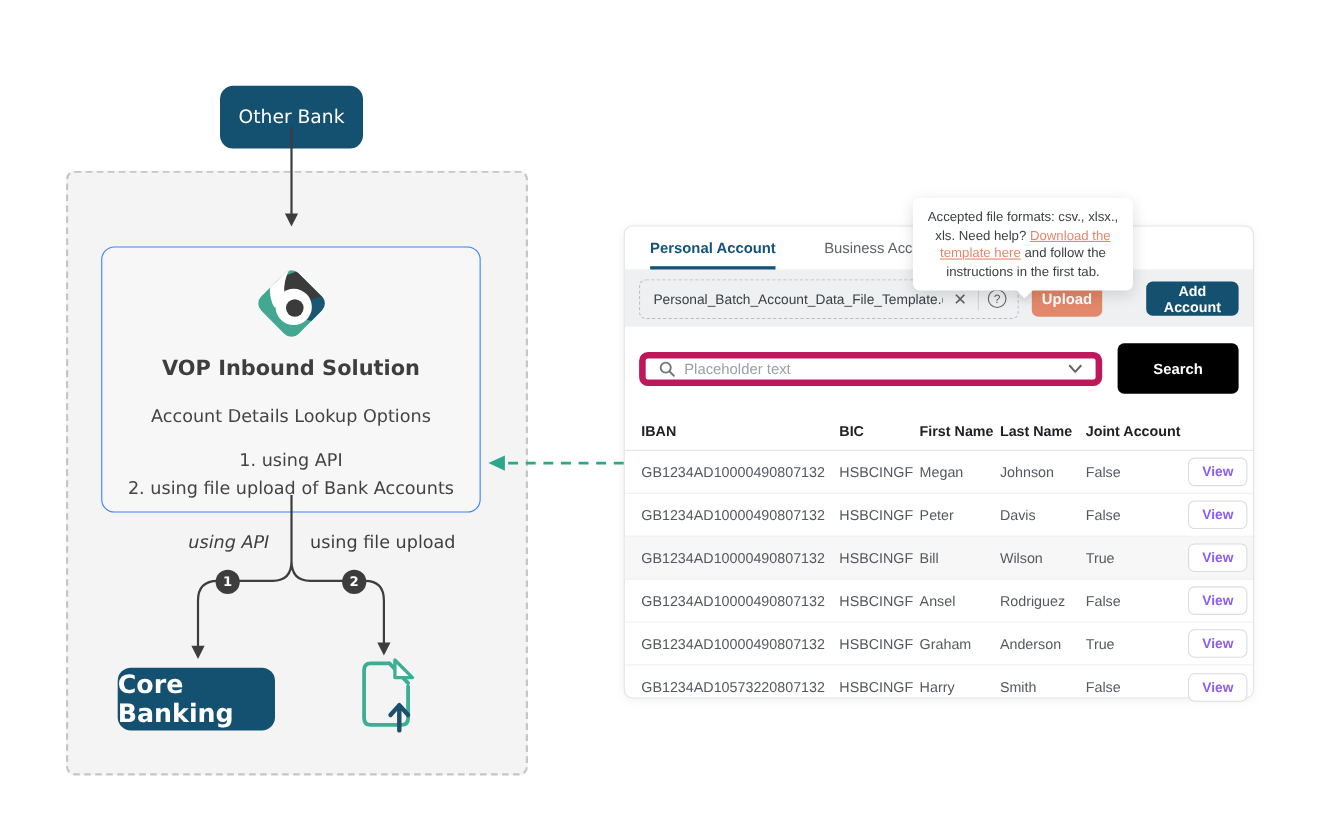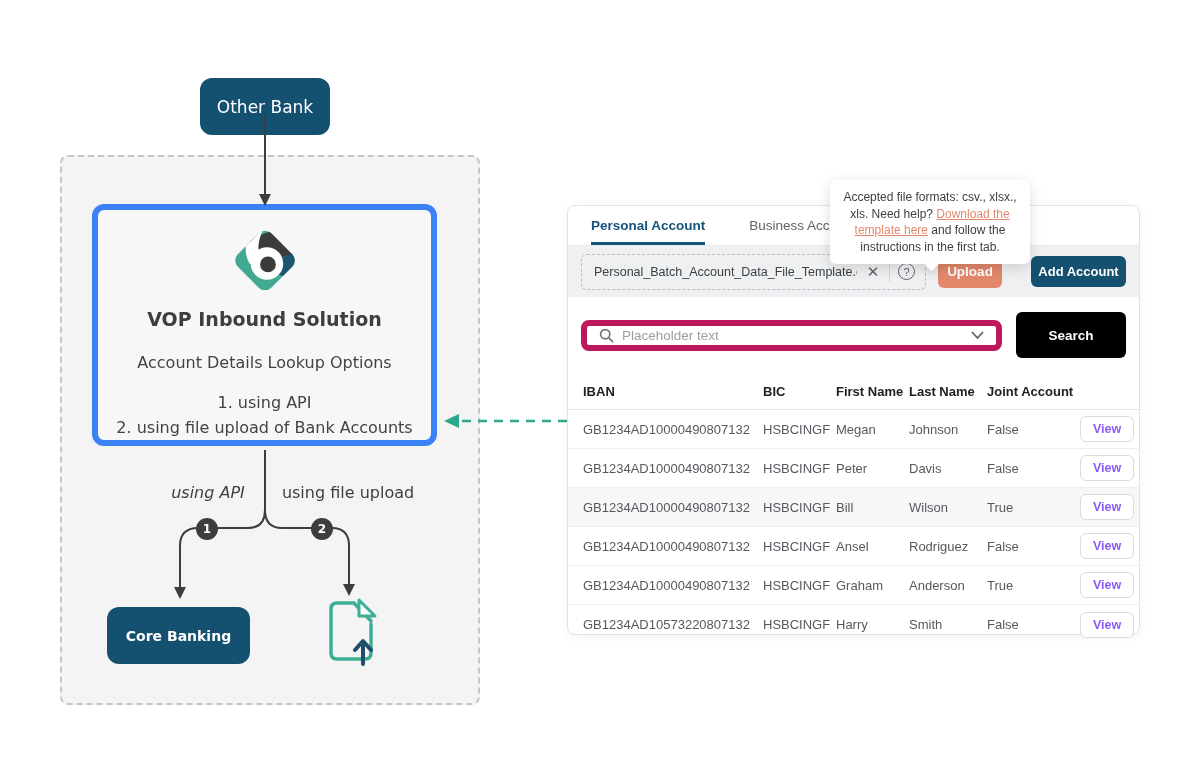--- a/index.html
+++ b/index.html
@@ -14,43 +14,43 @@
   .dash-container {
     position:absolute; left:60px; top:155px; width:420px; height:550px;
     background:#f4f4f5; border:2px dashed #c6c6c6; border-radius:8px;
   }
   .other-bank {
     position:absolute; left:200px; top:58px; width:130px; height:57px;
     background:#14506f; border-radius:12px; color:#fff; font-size:17px;
     display:flex; align-items:center; justify-content:center;margin-top:20px;
   }
   .solution-card {
-    position:absolute; left:92px; top:204px; width:345px; height:242px;
-    background:#f7f7f8; border:6px solid #3b82f6; border-radius:12px;
+    position:absolute; left:92px; top:224px; width:345px; height:242px;
+    background:#f7f7f8; border:1px solid #3b82f6; border-radius:12px;
     display:flex; flex-direction:column; align-items:center; text-align:center;
     padding-top:16px;
   }
   .solution-title { font-size:19px; font-weight:bold; color:#3e3e3e; margin-top:13px; }
   .solution-subtitle { font-size:16px; color:#434343; margin-top:23px; }
   .solution-options { font-size:16px; color:#434343; margin-top:18px; line-height:25px; }
   .branch-label {
     position:absolute; font-size:16px; color:#3f3f3f; text-align:center; width:140px;
   }
   .branch-label.l1 { left:138px; top:483px;font-style:italic; }
   .branch-label.l2 { left:278px; top:483px; }
   .branch-num {
     position:absolute; width:22px; height:22px; border-radius:50%;
     background:#3d3d3d; color:#fff; font-size:12px; font-weight:bold;
     display:flex; align-items:center; justify-content:center; z-index:3;
   }
   .branch-num.n1 { left:196px; top:518px; }
   .branch-num.n2 { left:311px; top:518px; }
   .core-banking {
     position:absolute; left:107px; top:607px; width:143px; height:57px;
-    background:#14506f; border-radius:12px; color:#fff; font-size:14px; font-weight:bold;
+    background:#14506f; border-radius:12px; color:#fff; font-size:23px; font-weight:bold;
     display:flex; align-items:center; justify-content:center;
   }
   .file-upload-icon { position:absolute; left:323px; top:594px; }
   #connectors { position:absolute; left:0; top:0; z-index:2; pointer-events:none; }
 
   
   .panel {
     position:absolute; left:567px; top:205px; width:573px; height:430px;
     background:#fff; border:1px solid #e2e3e4; border-radius:8px;
     box-shadow:0 2px 10px rgba(0,0,0,0.05); z-index:1;
@@ -77,21 +77,21 @@
   .icon-btn { display:flex; align-items:center; justify-content:center; cursor:pointer; }
   .clear-x { font-size:15px; color:#5f6368; width:16px; }
   .v-div { width:1px; height:20px; background:#d3d5d7; }
   .help-circle {
     width:17px; height:17px; border:1.5px solid #5f6368; border-radius:50%;
     font-size:11px; color:#5f6368; display:flex; align-items:center; justify-content:center;
   }
   .btn { border:none; border-radius:6px; color:#fff; font-weight:bold; cursor:pointer;
          font-family:"Liberation Sans", sans-serif; }
   .upload-btn { margin-left:12px; width:64px; height:33px; background:#e3886a; font-size:13.5px; }
-  .add-account-btn { margin-left:auto; width:95px; height:31px; background:#14506f; font-size:13px; }
+  .add-account-btn { margin-left:auto; width:84px; height:31px; background:#14506f; font-size:13px; }
   .search-row { margin:15px 13px 0 13px; display:flex; align-items:center; }
   .search-input {
     flex:1; height:31px; border:6px solid #be185d; border-radius:8px; background:#fff;
     display:flex; align-items:center; padding:0 12px; gap:8px;
   }
   .search-placeholder { flex:1; font-size:13.5px; color:#9aa0a6; }
   .search-btn { margin-left:14px; width:110px; height:46px; background:#000000; font-size:13.5px; }
 
   .table { margin-top:16px; font-size:13px; }
   .thead, .trow {

